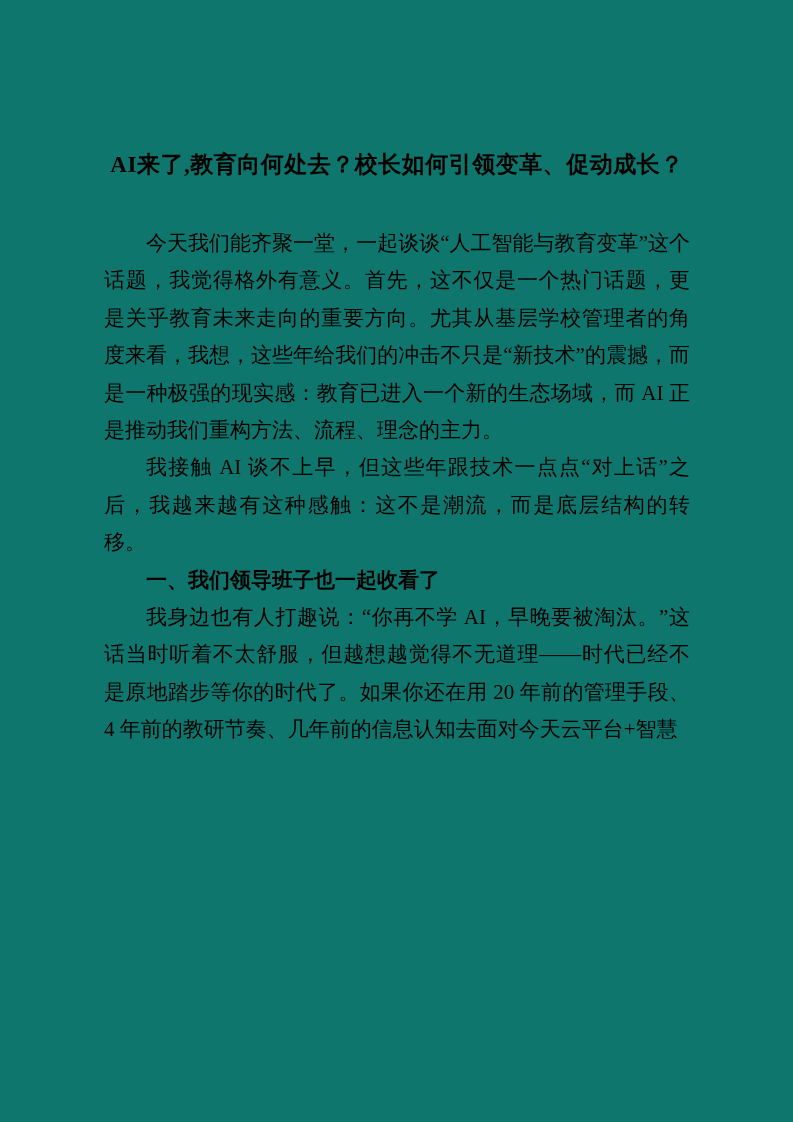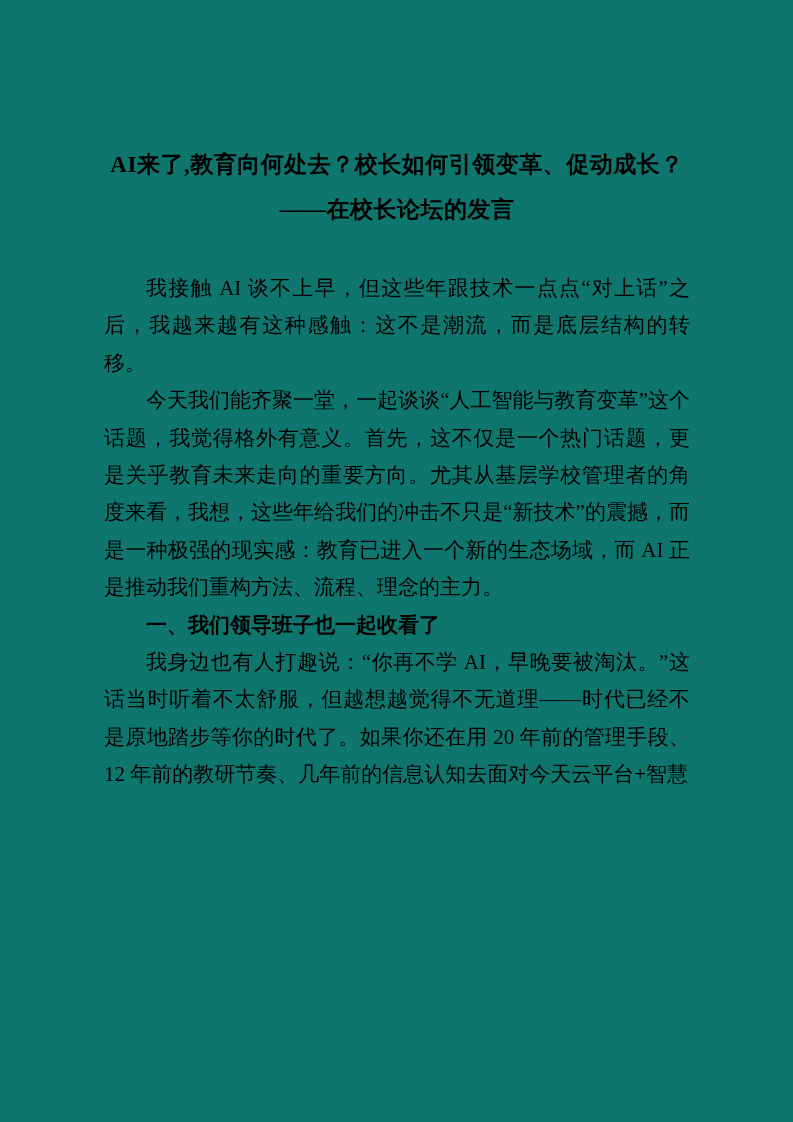--- a/index.html
+++ b/index.html
@@ -45,21 +45,20 @@
   .doc-body p.bold {
     font-weight: bold;
   }
 </style>
 </head>
 <body>
 
 <div class="page">
   <div class="title-block">
     <div class="title-line">AI来了,教育向何处去？校长如何引领变革、促动成长？</div>
-    <div class="title-line">——在校长论坛的发言</div>
   </div>
   <div class="doc-body">
+      <p class="indent">今天我们能齐聚一堂，一起谈谈“人工智能与教育变革”这个话题，我觉得格外有意义。首先，这不仅是一个热门话题，更是关乎教育未来走向的重要方向。尤其从基层学校管理者的角度来看，我想，这些年给我们的冲击不只是“新技术”的震撼，而是一种极强的现实感：教育已进入一个新的生态场域，而 AI 正是推动我们重构方法、流程、理念的主力。</p>
       <p class="indent">我接触 AI 谈不上早，但这些年跟技术一点点“对上话”之后，我越来越有这种感触：这不是潮流，而是底层结构的转移。</p>
-      <p class="indent">今天我们能齐聚一堂，一起谈谈“人工智能与教育变革”这个话题，我觉得格外有意义。首先，这不仅是一个热门话题，更是关乎教育未来走向的重要方向。尤其从基层学校管理者的角度来看，我想，这些年给我们的冲击不只是“新技术”的震撼，而是一种极强的现实感：教育已进入一个新的生态场域，而 AI 正是推动我们重构方法、流程、理念的主力。</p>
       <p class="indent bold">一、我们领导班子也一起收看了</p>
-      <p class="indent">我身边也有人打趣说：“你再不学 AI，早晚要被淘汰。”这话当时听着不太舒服，但越想越觉得不无道理——时代已经不是原地踏步等你的时代了。如果你还在用 20 年前的管理手段、12 年前的教研节奏、几年前的信息认知去面对今天云平台+智慧</p>
+      <p class="indent">我身边也有人打趣说：“你再不学 AI，早晚要被淘汰。”这话当时听着不太舒服，但越想越觉得不无道理——时代已经不是原地踏步等你的时代了。如果你还在用 20 年前的管理手段、4 年前的教研节奏、几年前的信息认知去面对今天云平台+智慧</p>
     </div>
 </div>
 
 </body></html>

